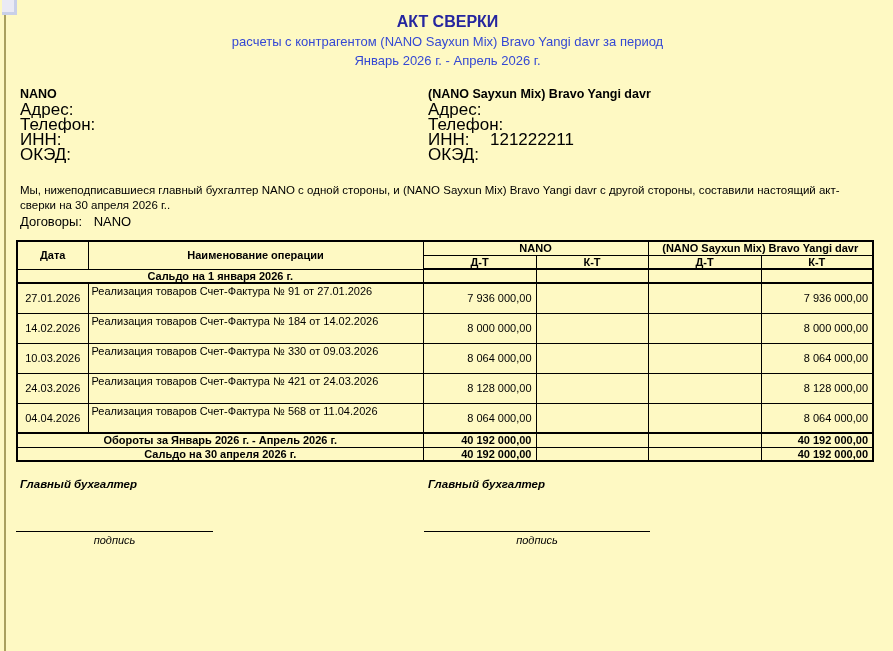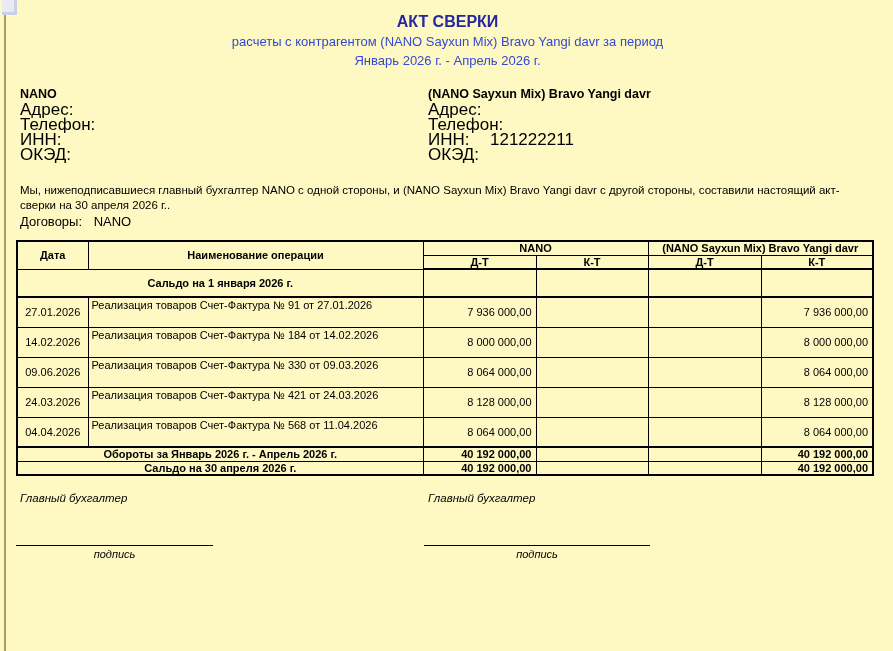--- a/index.html
+++ b/index.html
@@ -31,35 +31,35 @@
 
   .preamble{margin-top:21px;font-size:11.5px;line-height:15px;width:853px;}
   .contracts{margin-top:1px;font-size:13px;line-height:15px;}
   .contracts .plabel{min-width:70px;}
 
   table.act{margin-top:11px;margin-left:-4px;border-collapse:collapse;table-layout:fixed;
             width:856px;border:2px solid #000;font-size:11px;padding-left:44px;}
   table.act th,table.act td{border:1px solid #000;overflow:hidden;white-space:nowrap;}
   table.act thead th{font-weight:bold;text-align:center;height:14px;border-bottom-width:1px;}
   table.act thead tr.subhead th{border-bottom:2px solid #000;}
-  tr.saldo-row td{height:28px;border-bottom:2px solid #000;}
+  tr.saldo-row td{height:14px;border-bottom:2px solid #000;}
   tr.saldo-row td.label, tr.turnover-row td.label, tr.closing-row td.label{
       font-weight:bold;text-align:center;}
   tr.data-row{height:30px;}
   tr.data-row td.date-cell{text-align:center;vertical-align:middle;}
   tr.data-row td.op-cell{vertical-align:top;padding:1px 2px 0 3px;white-space:normal;line-height:13px;}
   td.num{text-align:right;padding-right:4px;vertical-align:middle;}
   tr.turnover-row td{border-top:2px solid #000;height:14px;}
   tr.closing-row td{height:14px;}
   tr.turnover-row td.num, tr.closing-row td.num{font-weight:bold;}
 
   .totals{margin-top:13px;font-size:11.5px;font-weight:bold;line-height:15px;}
 
   .sig-area{position:relative;margin-top:16px;height:90px;}
-  .sig-title{position:absolute;top:0;font-size:11.5px;font-weight:normal;font-style:italic;}
+  .sig-title{position:absolute;top:0;font-size:11.5px;font-weight:bold;font-style:italic;}
   .sig-title.left{left:0;}
   .sig-title.right{left:408px;}
   .sig-line{position:absolute;top:53px;height:0;border-top:1px solid #000;}
   .sig-line.left{left:-4px;width:197px;}
   .sig-line.right{left:404px;width:226px;}
   .sig-caption{position:absolute;top:56px;font-size:11px;font-style:italic;text-align:center;}
   .sig-caption.left{left:-4px;width:197px;}
   .sig-caption.right{left:404px;width:226px;}
 </style>
 </head>
@@ -156,21 +156,21 @@
         </tr>
         <tr class="data-row">
           <td class="date-cell">14.02.2026</td>
           <td class="op-cell">Реализация товаров Счет-Фактура № 184 от 14.02.2026</td>
           <td class="num">8 000 000,00</td>
           <td class="num"></td>
           <td class="num"></td>
           <td class="num">8 000 000,00</td>
         </tr>
         <tr class="data-row">
-          <td class="date-cell">09.06.2026</td>
+          <td class="date-cell">10.03.2026</td>
           <td class="op-cell">Реализация товаров Счет-Фактура № 330 от 09.03.2026</td>
           <td class="num">8 064 000,00</td>
           <td class="num"></td>
           <td class="num"></td>
           <td class="num">8 064 000,00</td>
         </tr>
         <tr class="data-row">
           <td class="date-cell">24.03.2026</td>
           <td class="op-cell">Реализация товаров Счет-Фактура № 421 от 24.03.2026</td>
           <td class="num">8 128 000,00</td>

